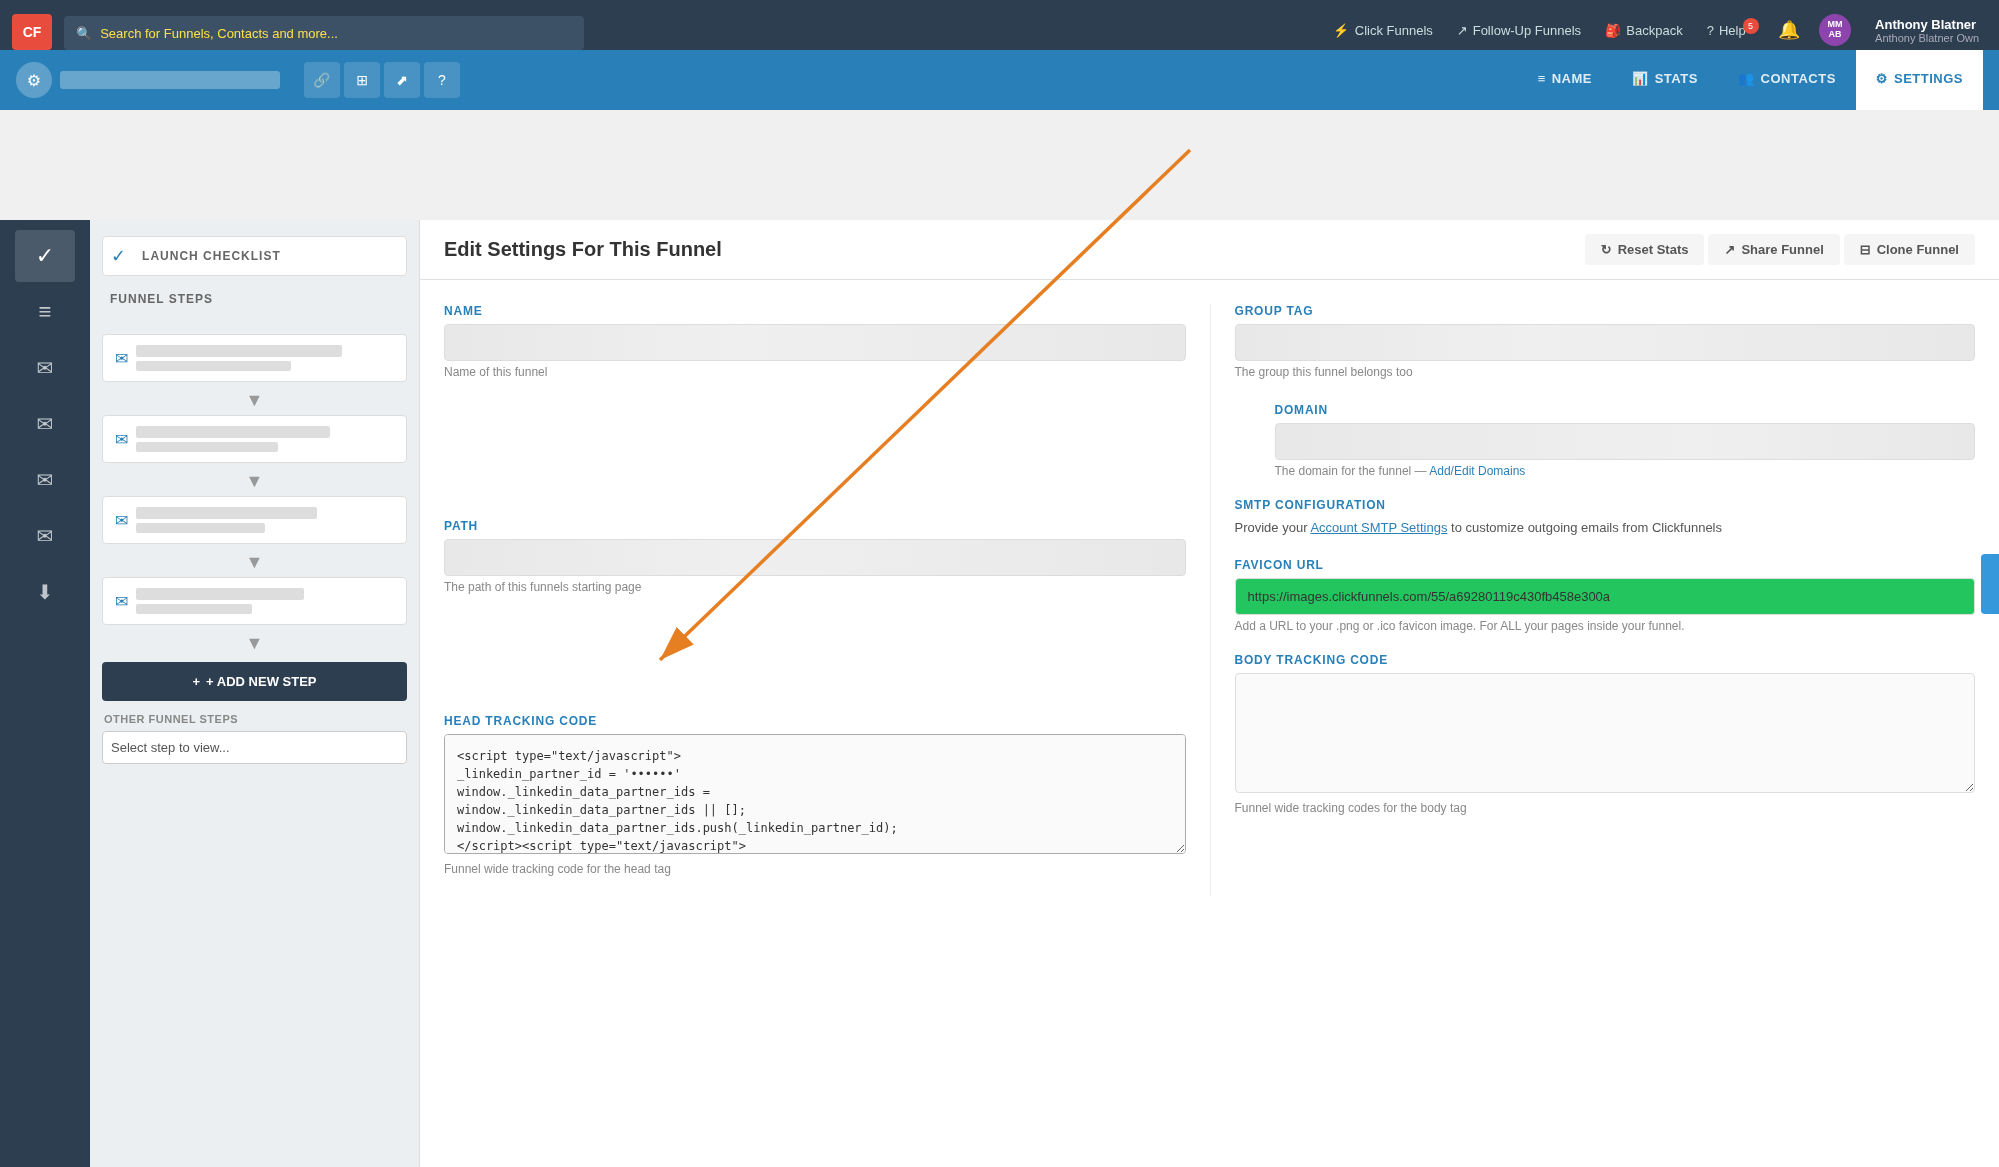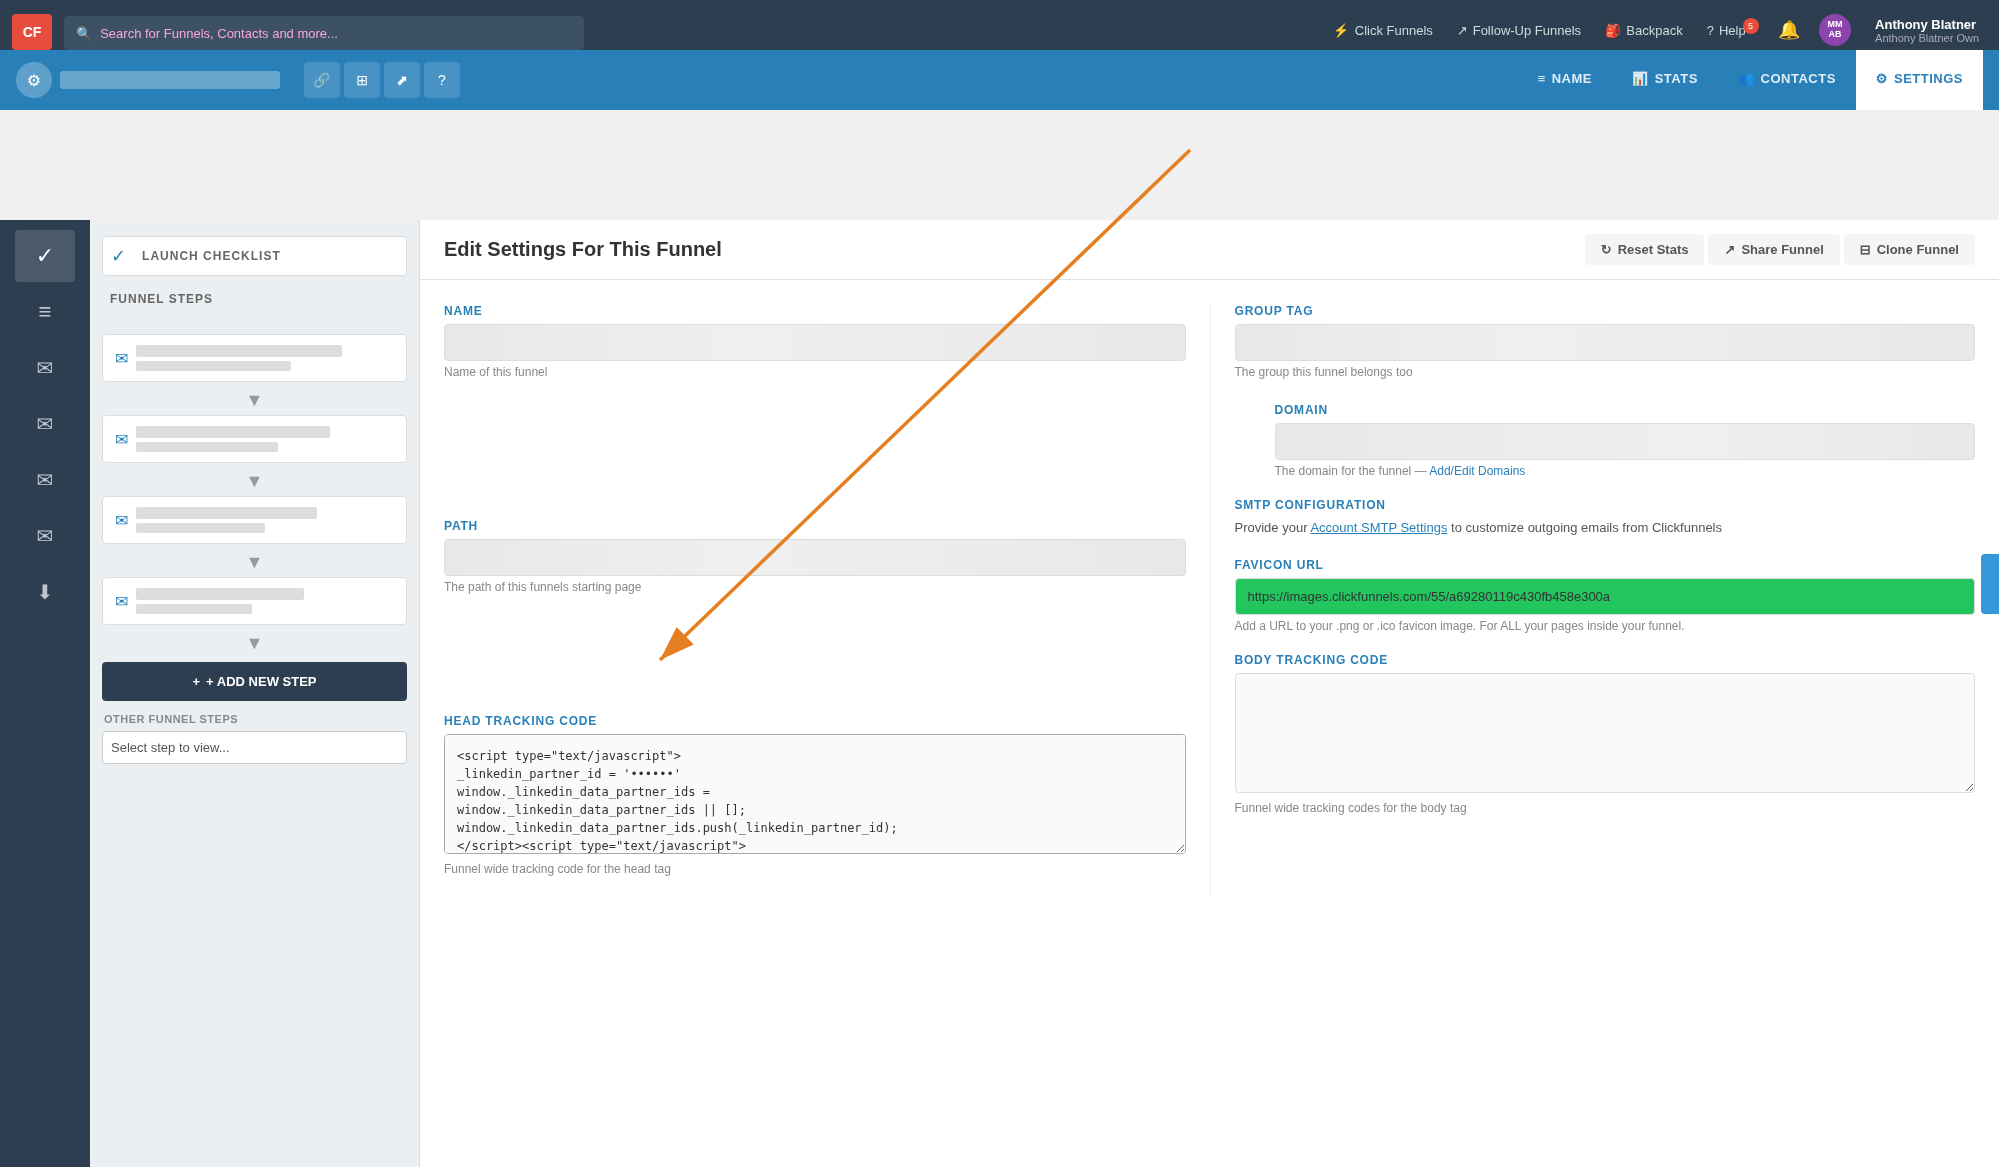--- a/index.html
+++ b/index.html
@@ -266,21 +266,21 @@
   </style>
 </head>
 <body>
 
 <nav class="top-nav">
   <div class="logo-box">
     <span>CF</span>
   </div>
   <div class="search-bar">
     <span>🔍</span>
-    <span style="color:#f9a8d4; font-size:13px;">Search for Funnels, Contacts and more...</span>
+    <span style="color:#fde047; font-size:13px;">Search for Funnels, Contacts and more...</span>
   </div>
   <div class="nav-links">
     <div class="nav-link">
       <span>⚡</span>
       <span>Click Funnels</span>
     </div>
     <div class="nav-link">
       <span>↗</span>
       <span>Follow-Up Funnels</span>
     </div>

